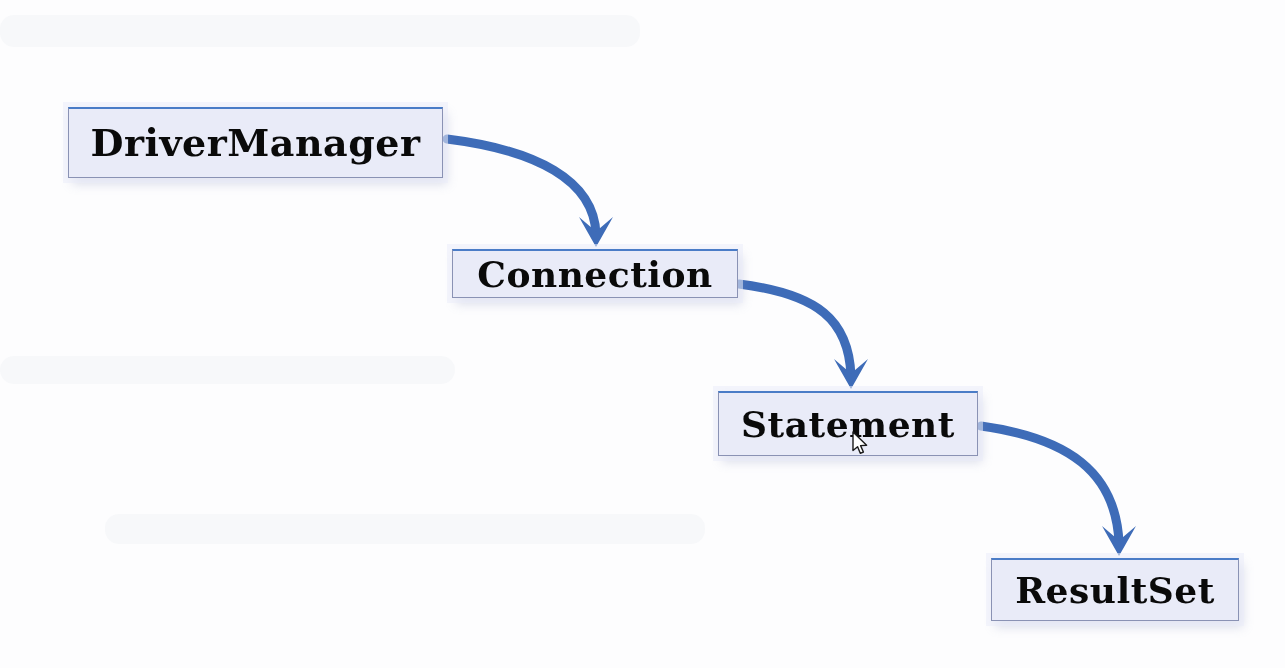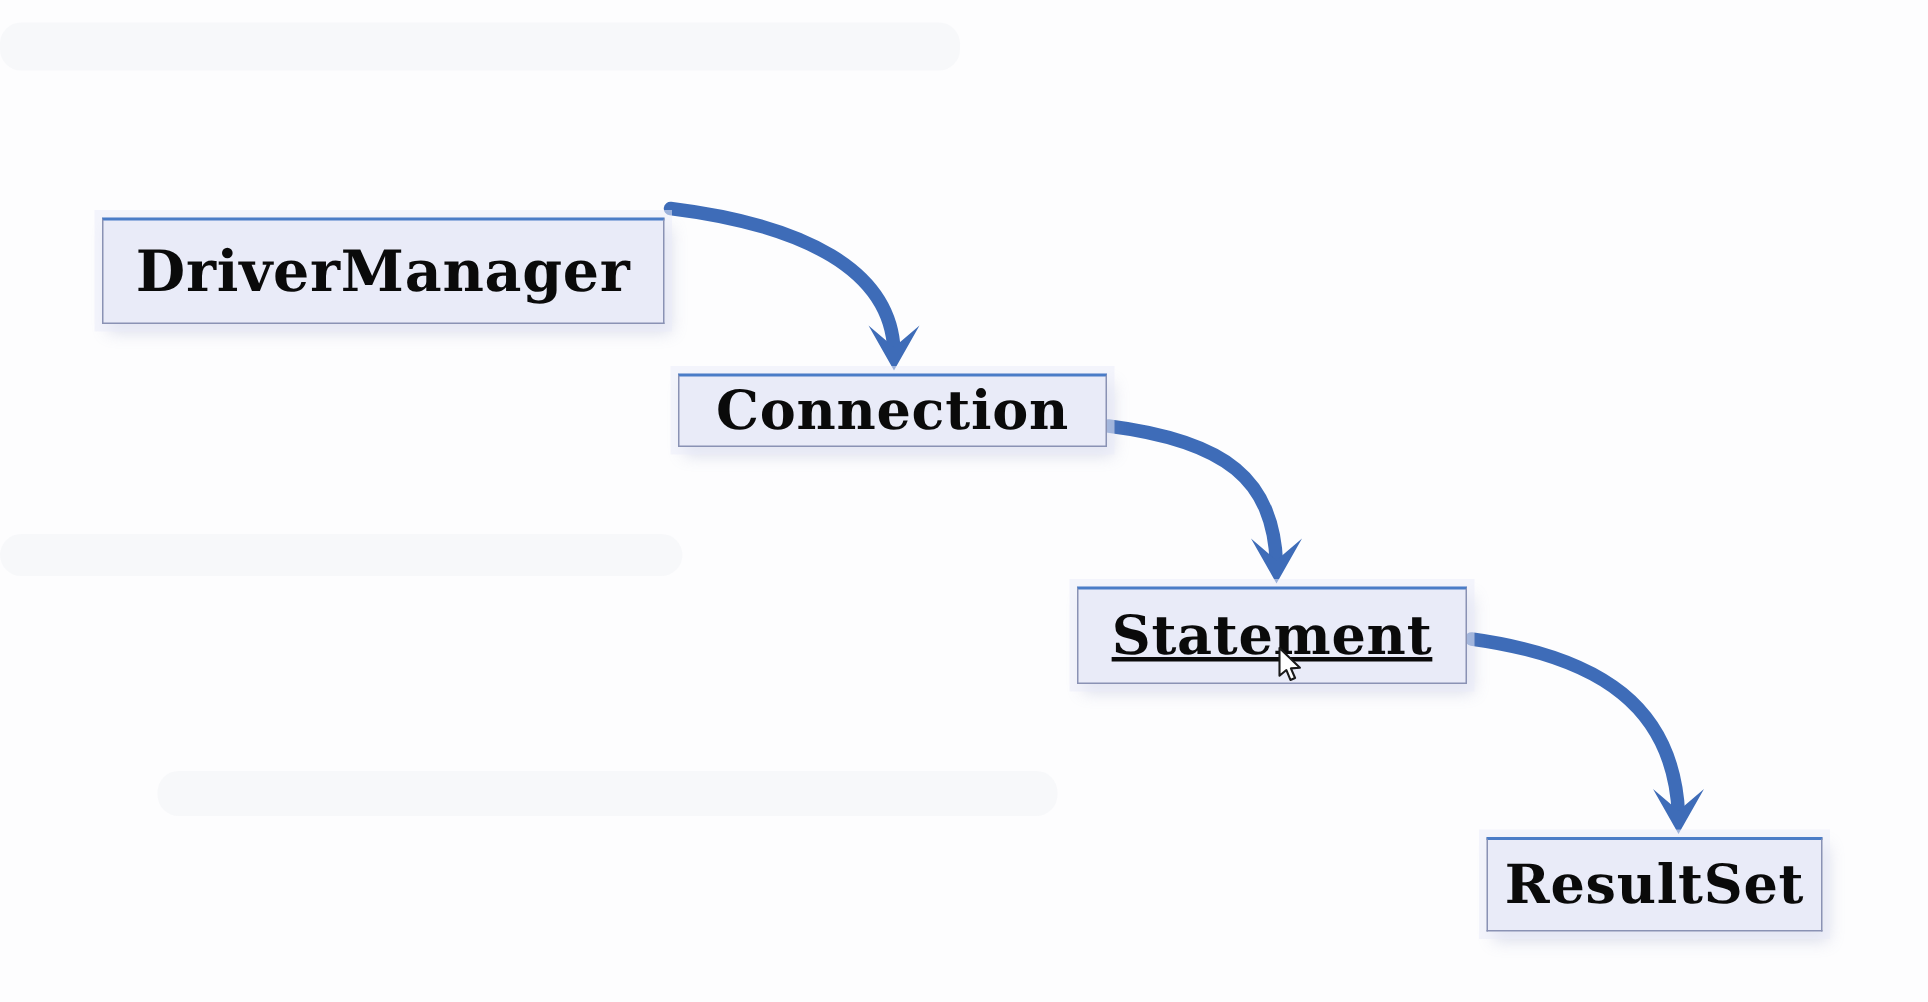--- a/index.html
+++ b/index.html
@@ -18,24 +18,24 @@
   .node{
     position:absolute;display:flex;align-items:center;justify-content:center;
     background:var(--box-fill,#e9ebf8);
     border:1px solid var(--box-border,#8a92b4);
     border-top:2px solid var(--box-top-border,#4a7cc7);
     box-shadow:0 0 0 5px rgba(235,237,250,0.55), 4px 6px 10px rgba(140,150,190,0.30);
     color:var(--text,#0a0a0a);
     font-weight:700;font-size:36px;letter-spacing:0.5px;line-height:1;
     box-sizing:border-box;
   }
-  #node-drivermanager{left:68px;top:107px;width:375px;height:71px;font-size:38px;margin-top:38px;}
+  #node-drivermanager{left:68px;top:107px;width:375px;height:71px;font-size:38px;}
   #node-connection{left:452px;top:249px;width:286px;height:49px;}
-  #node-statement{left:718px;top:391px;width:260px;height:65px;text-decoration:underline;}
-  #node-resultset{left:991px;top:558px;width:224px;height:63px;}
+  #node-statement{left:718px;top:391px;width:260px;height:65px;}
+  #node-resultset{left:991px;top:558px;width:248px;height:63px;}
 
   #cursor{position:absolute;left:850px;top:431px;width:24px;height:26px;pointer-events:none;}
 </style>
 </head>
 <body>
 
 <div class="bg-band" id="band-1"></div>
 <div class="bg-band" id="band-2"></div>
 <div class="bg-band" id="band-3"></div>
 

